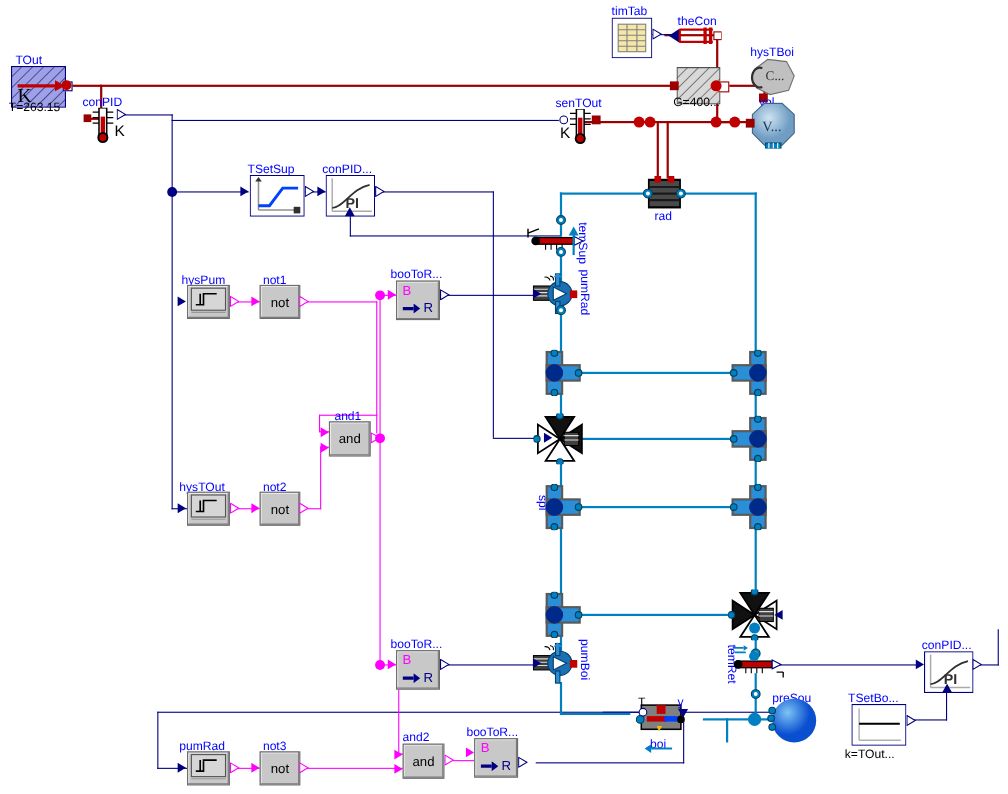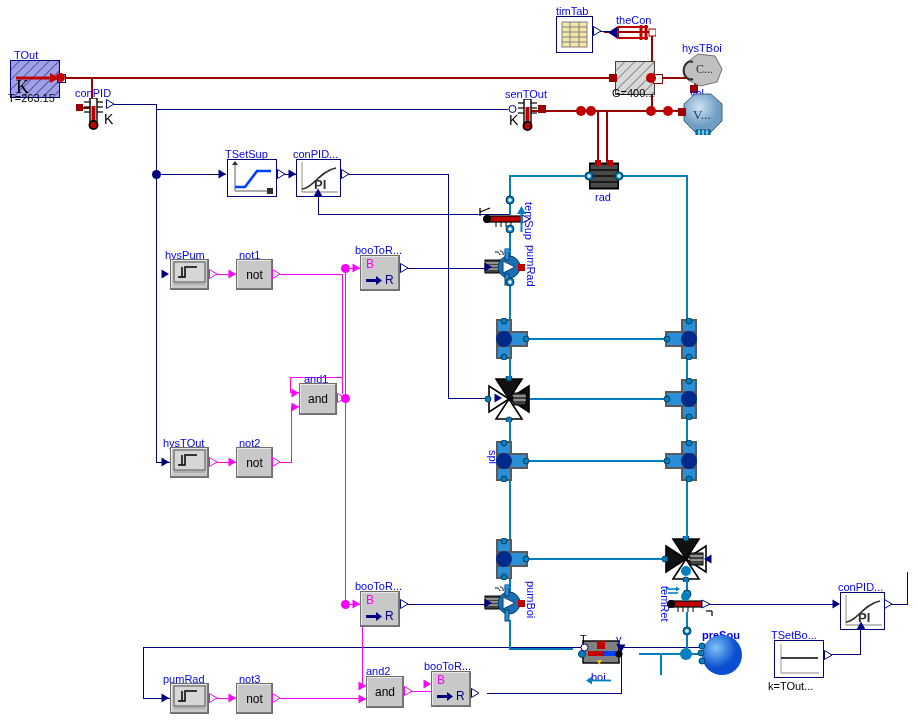--- a/index.html
+++ b/index.html
@@ -813,21 +813,21 @@
         <polygon points="0.5,0.5 9.5,0.5 5,8.5" fill="#000080"></polygon>
       </svg>
   </div>
   <div class="svgwrap" style="left:586px;top:676px;">
     <svg width="26" height="9" viewBox="0 0 26 9">
       <line x1="6" y1="4.5" x2="25" y2="4.5" stroke="#0080c0" stroke-width="1.8"></line>
       <polygon points="6,0.5 0,4.5 6,8.5" fill="#0080c0"></polygon>
     </svg>
   </div>
 
-  <div class="lbl" style="left:702px;top:630px;font-weight:bold;">preSou</div>
+  <div class="lbl" style="left:702px;top:630px;">preSou</div>
   <div class="svgwrap" style="left:697px;top:634px;">
     <svg width="46" height="42" viewBox="0 0 46 42">
       <defs>
         <radialGradient id="psg" cx="35%" cy="32%">
           <stop offset="0%" stop-color="#7ec4f5"></stop>
           <stop offset="100%" stop-color="#0a4fd0"></stop>
         </radialGradient>
       </defs>
       <circle cx="25" cy="21" r="20" fill="url(#psg)"></circle>
       <circle cx="5" cy="12" r="3" fill="#0080c0" stroke="#003f5e"></circle>

